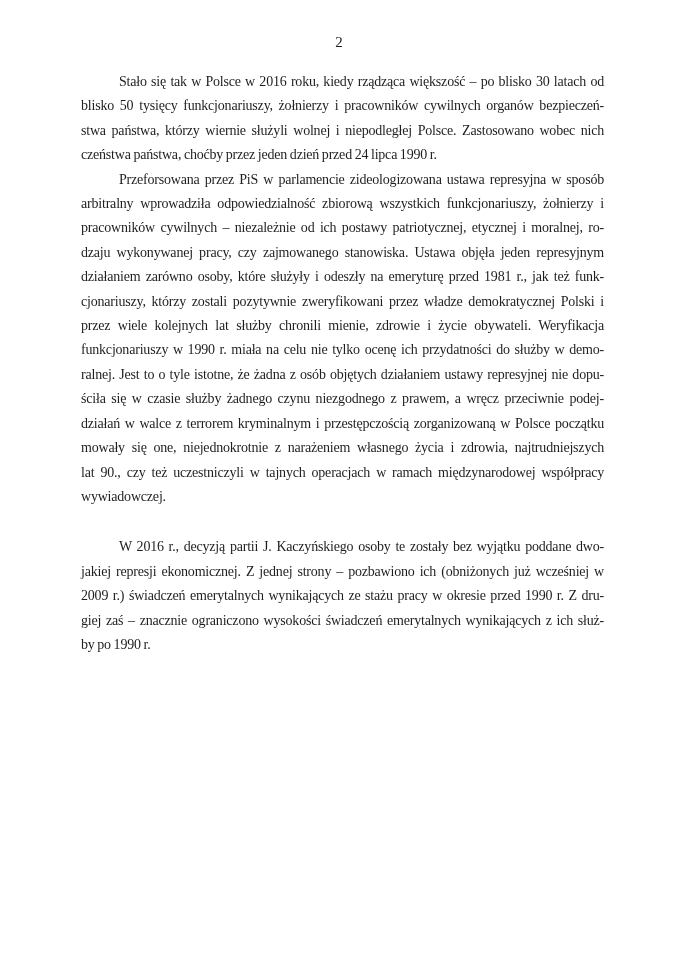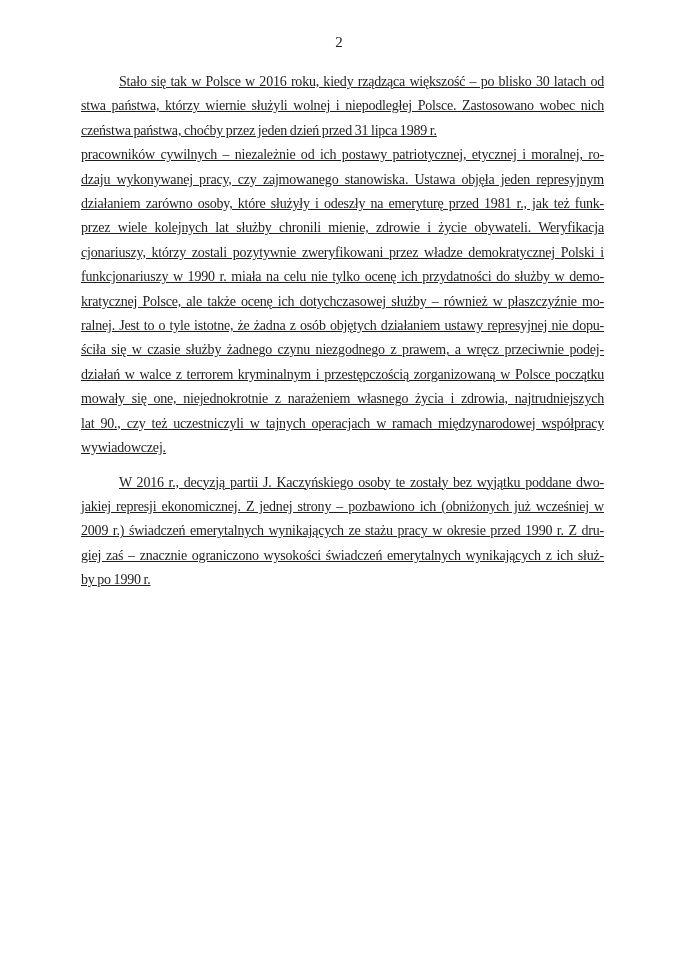--- a/index.html
+++ b/index.html
@@ -30,27 +30,26 @@
     line-height: 17px;
   }
   .content {
     position: absolute;
     left: 81px;
     top: 70px;
     width: 523px;
     font-size: 14px;
     line-height: 24.4px;
     letter-spacing: -0.2px;
-    text-decoration: underline;
   }
   .paragraph {
     margin: 0;
   }
   .paragraph.spaced {
-    margin-top: 10px;
+    margin-top: 26px;
   }
   .line {
     text-align: justify;
     text-align-last: justify;
     word-spacing: -0.6px;
     white-space: normal;
   }
   .line.first {
     text-indent: 38px;
   }
@@ -62,32 +61,34 @@
 <body>
 
 <div class="page">
 
   <div class="page-number">2</div>
 
   <div class="content">
 
     <div class="paragraph">
       <div class="line first">Stało się tak w Polsce w 2016 roku, kiedy rządząca większość – po blisko 30 latach od</div>
+      <div class="line">blisko 50 tysięcy funkcjonariuszy, żołnierzy i pracowników cywilnych organów bezpieczeń-</div>
       <div class="line">stwa państwa, którzy wiernie służyli wolnej i niepodległej Polsce. Zastosowano wobec nich</div>
-      <div class="line last">czeństwa państwa, choćby przez jeden dzień przed 31 lipca 1989 r.</div>
+      <div class="line last">czeństwa państwa, choćby przez jeden dzień przed 24 lipca 1990 r.</div>
     </div>
 
     <div class="paragraph">
+      <div class="line first">Przeforsowana przez PiS w parlamencie zideologizowana ustawa represyjna w sposób</div>
+      <div class="line">arbitralny wprowadziła odpowiedzialność zbiorową wszystkich funkcjonariuszy, żołnierzy i</div>
       <div class="line">pracowników cywilnych – niezależnie od ich postawy patriotycznej, etycznej i moralnej, ro-</div>
       <div class="line">dzaju wykonywanej pracy, czy zajmowanego stanowiska. Ustawa objęła jeden represyjnym</div>
       <div class="line">działaniem zarówno osoby, które służyły i odeszły na emeryturę przed 1981 r., jak też funk-</div>
+      <div class="line">cjonariuszy, którzy zostali pozytywnie zweryfikowani przez władze demokratycznej Polski i</div>
       <div class="line">przez wiele kolejnych lat służby chronili mienie, zdrowie i życie obywateli. Weryfikacja</div>
-      <div class="line">cjonariuszy, którzy zostali pozytywnie zweryfikowani przez władze demokratycznej Polski i</div>
       <div class="line">funkcjonariuszy w 1990 r. miała na celu nie tylko ocenę ich przydatności do służby w demo-</div>
-      <div class="line">kratycznej Polsce, ale także ocenę ich dotychczasowej służby – również w płaszczyźnie mo-</div>
       <div class="line">ralnej. Jest to o tyle istotne, że żadna z osób objętych działaniem ustawy represyjnej nie dopu-</div>
       <div class="line">ściła się w czasie służby żadnego czynu niezgodnego z prawem, a wręcz przeciwnie podej-</div>
       <div class="line">działań w walce z terrorem kryminalnym i przestępczością zorganizowaną w Polsce początku</div>
       <div class="line">mowały się one, niejednokrotnie z narażeniem własnego życia i zdrowia, najtrudniejszych</div>
       <div class="line">lat 90., czy też uczestniczyli w tajnych operacjach w ramach międzynarodowej współpracy</div>
       <div class="line last">wywiadowczej.</div>
     </div>
 
     <div class="paragraph spaced">
       <div class="line first">W 2016 r., decyzją partii J. Kaczyńskiego osoby te zostały bez wyjątku poddane dwo-</div>

